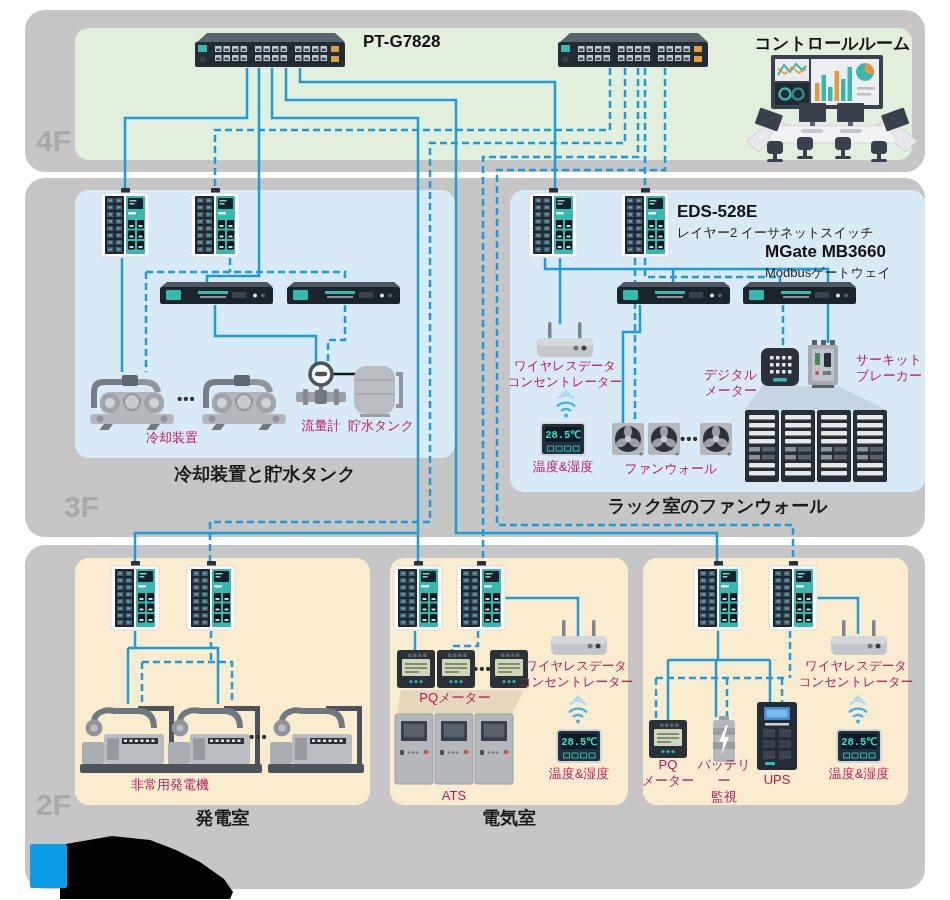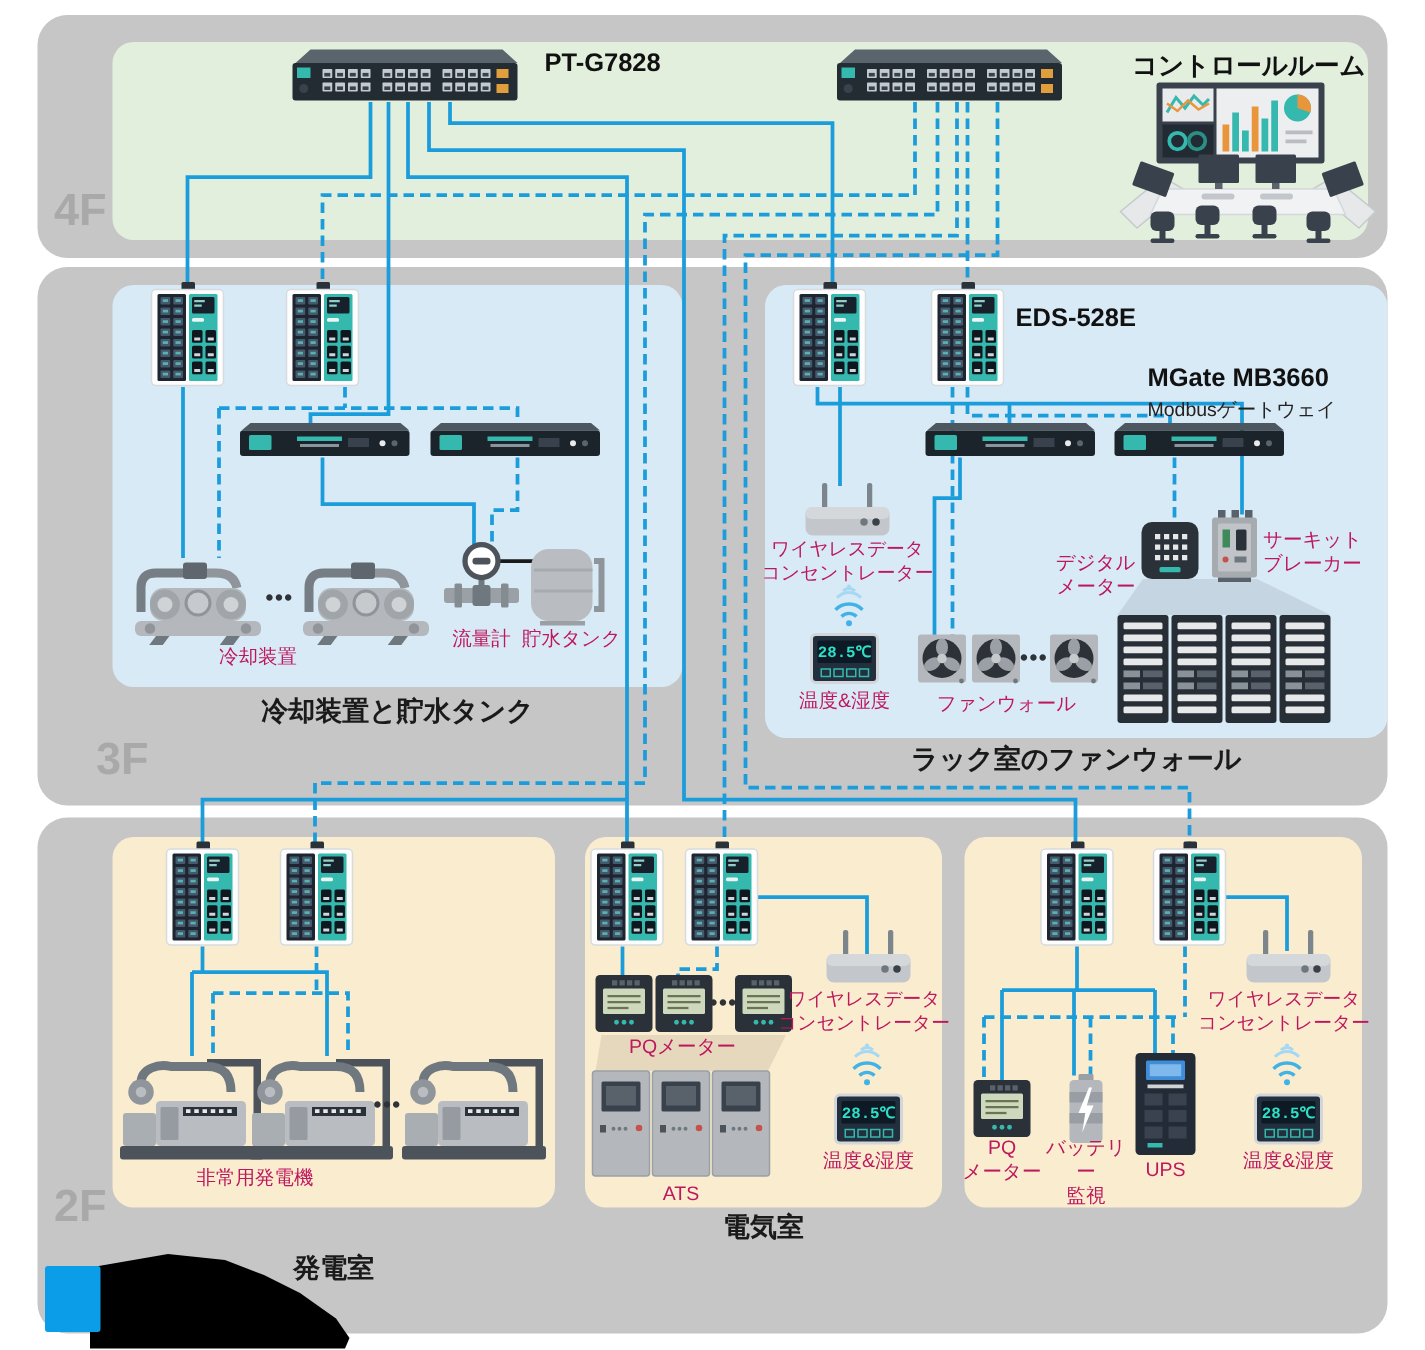--- a/index.html
+++ b/index.html
@@ -7,21 +7,21 @@
           font-family:"Liberation Sans","DejaVu Sans",sans-serif;}
   .band{position:absolute;left:25px;width:900px;background:#c6c6c6;border-radius:20px;z-index:1;}
   .panel{position:absolute;border-radius:14px;z-index:1;}
   .floor-label{position:absolute;font-size:30px;font-weight:bold;color:#a9a9a9;z-index:3;}
   .caption{position:absolute;font-size:18px;font-weight:bold;color:#1a1a1a;text-align:center;z-index:3;}
   .prod-name{position:absolute;font-size:17px;font-weight:bold;color:#111;z-index:3;}
   .prod-desc{position:absolute;font-size:13px;color:#222;z-index:3;}
   .lbl{position:absolute;font-size:13px;color:#be185d;text-align:center;white-space:pre-line;line-height:16px;z-index:3;}
   .lbl-sm{font-size:12.5px;}
   .lbl-right{text-align:right;}
-  .lbl-left{text-align:left;}
+  .lbl-left{text-align:right;}
   .dots{position:absolute;font-size:15px;font-weight:bold;color:#2f3338;letter-spacing:1px;z-index:3;}
   .temp-val{position:absolute;width:38px;text-align:center;font-size:10.5px;font-weight:bold;color:#2ee0c8;
             font-family:Liberation Mono, monospace;z-index:4;}
   svg.overlay{position:absolute;left:0;top:0;z-index:2;}
   .legend-swatch{position:absolute;left:30px;top:844px;width:37px;height:44px;background:#0b9de8;z-index:5;border-radius:2px;}
 </style>
 </head>
 <body>
 
 <div class="canvas">
@@ -476,34 +476,35 @@
 
   <div class="prod-name" style="left:363px;top:32px;">PT-G7828</div>
   <div class="prod-name" style="left:745px;top:32px;width:175px;text-align:center;">コントロールルーム</div>
 
   <div class="lbl" style="left:130px;top:430px;width:84px;">冷却装置</div>
   <div class="lbl" style="left:296px;top:418px;width:50px;">流量計</div>
   <div class="lbl" style="left:346px;top:418px;width:70px;">貯水タンク</div>
   <div class="caption" style="left:75px;top:462px;width:380px;">冷却装置と貯水タンク</div>
 
   <div class="prod-name" style="left:677px;top:202px;">EDS-528E</div>
+  <div class="prod-desc" style="left:677px;top:224px;">レイヤー2 イーサネットスイッチ</div>
   <div class="prod-name" style="left:765px;top:242px;">MGate MB3660</div>
   <div class="prod-desc" style="left:765px;top:264px;">Modbusゲートウェイ</div>
   <div class="lbl lbl-sm" style="left:505px;top:358px;width:120px;">ワイヤレスデータ
 コンセントレーター</div>
   <div class="lbl" style="left:523px;top:459px;width:80px;">温度&amp;湿度</div>
   <div class="lbl lbl-right" style="left:677px;top:367px;width:80px;text-align:right;">デジタル
 メーター</div>
   <div class="lbl lbl-left" style="left:842px;top:352px;width:80px;">サーキット
 ブレーカー</div>
   <div class="lbl" style="left:621px;top:461px;width:100px;">ファンウォール</div>
   <div class="caption" style="left:510px;top:494px;width:415px;">ラック室のファンウォール</div>
 
   <div class="lbl" style="left:120px;top:777px;width:100px;">非常用発電機</div>
-  <div class="caption" style="left:75px;top:806px;width:295px;margin-top:27px;">発電室</div>
+  <div class="caption" style="left:75px;top:806px;width:295px;">発電室</div>
 
   <div class="lbl" style="left:405px;top:690px;width:100px;">PQメーター</div>
   <div class="lbl" style="left:414px;top:788px;width:80px;">ATS</div>
   <div class="lbl lbl-sm" style="left:516px;top:658px;width:120px;">ワイヤレスデータ
 コンセントレーター</div>
   <div class="lbl" style="left:539px;top:766px;width:80px;">温度&amp;湿度</div>
   <div class="caption" style="left:390px;top:806px;width:238px;">電気室</div>
 
   <div class="lbl" style="left:634px;top:757px;width:68px;">PQ
 メーター</div>

